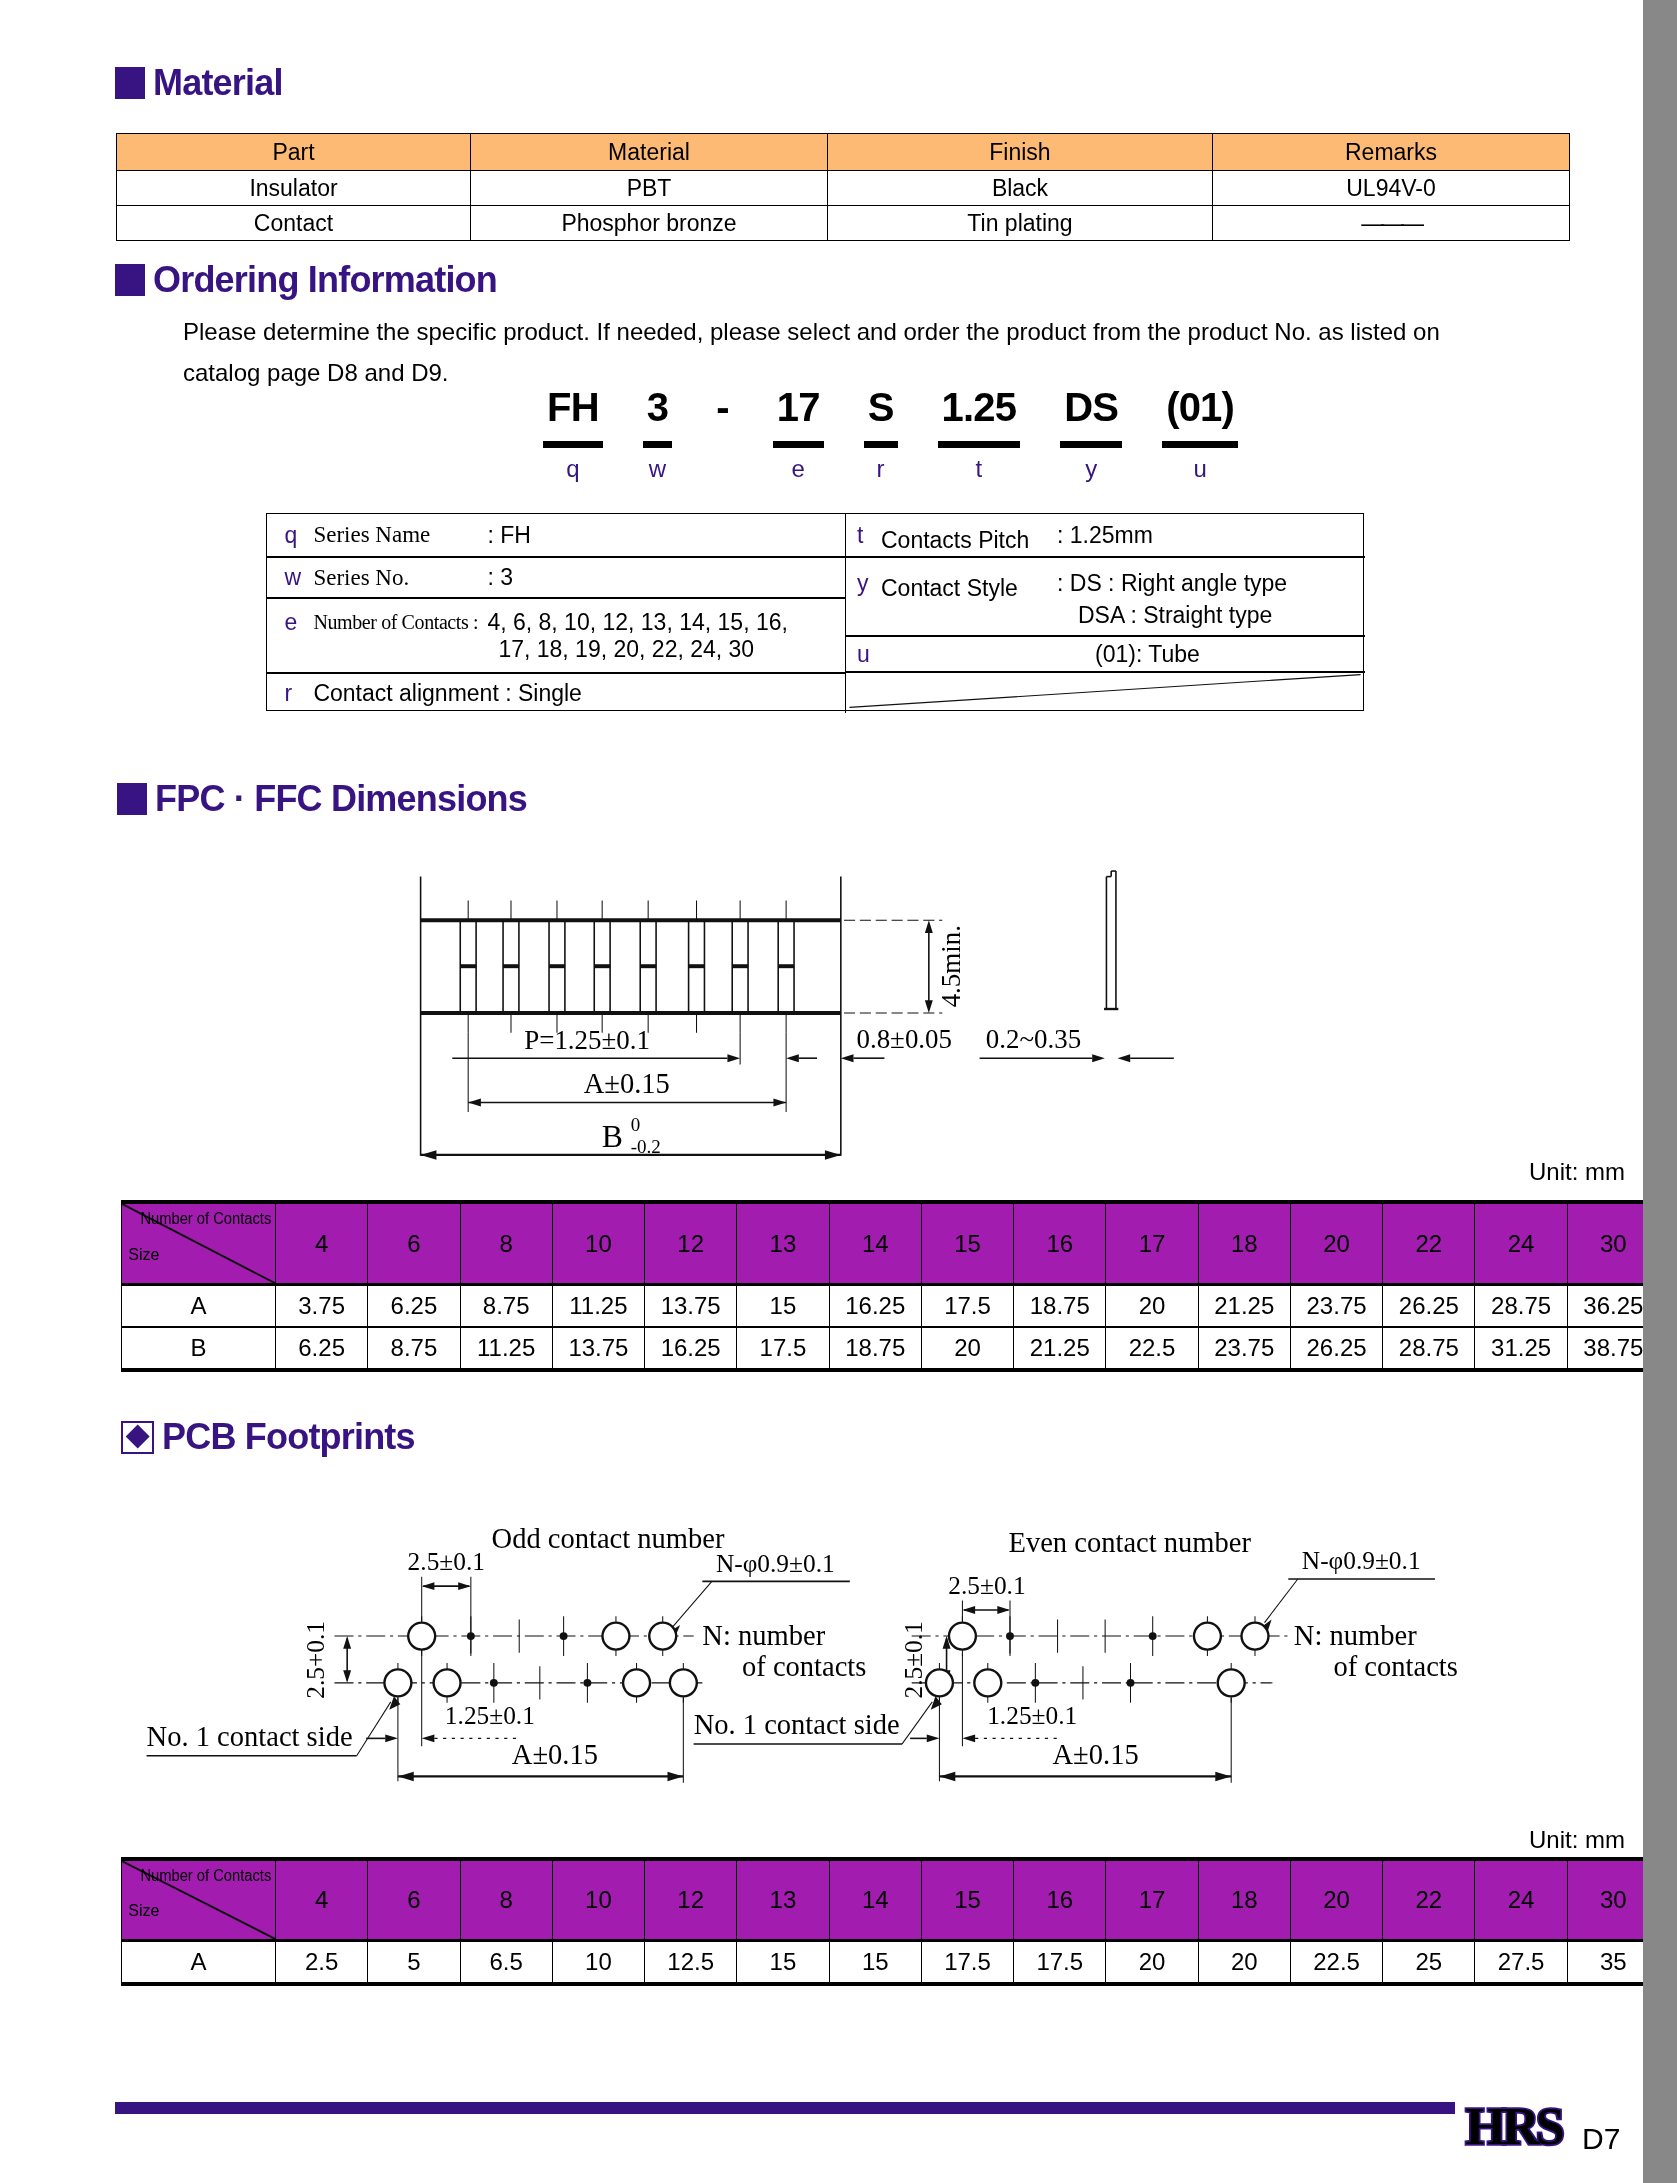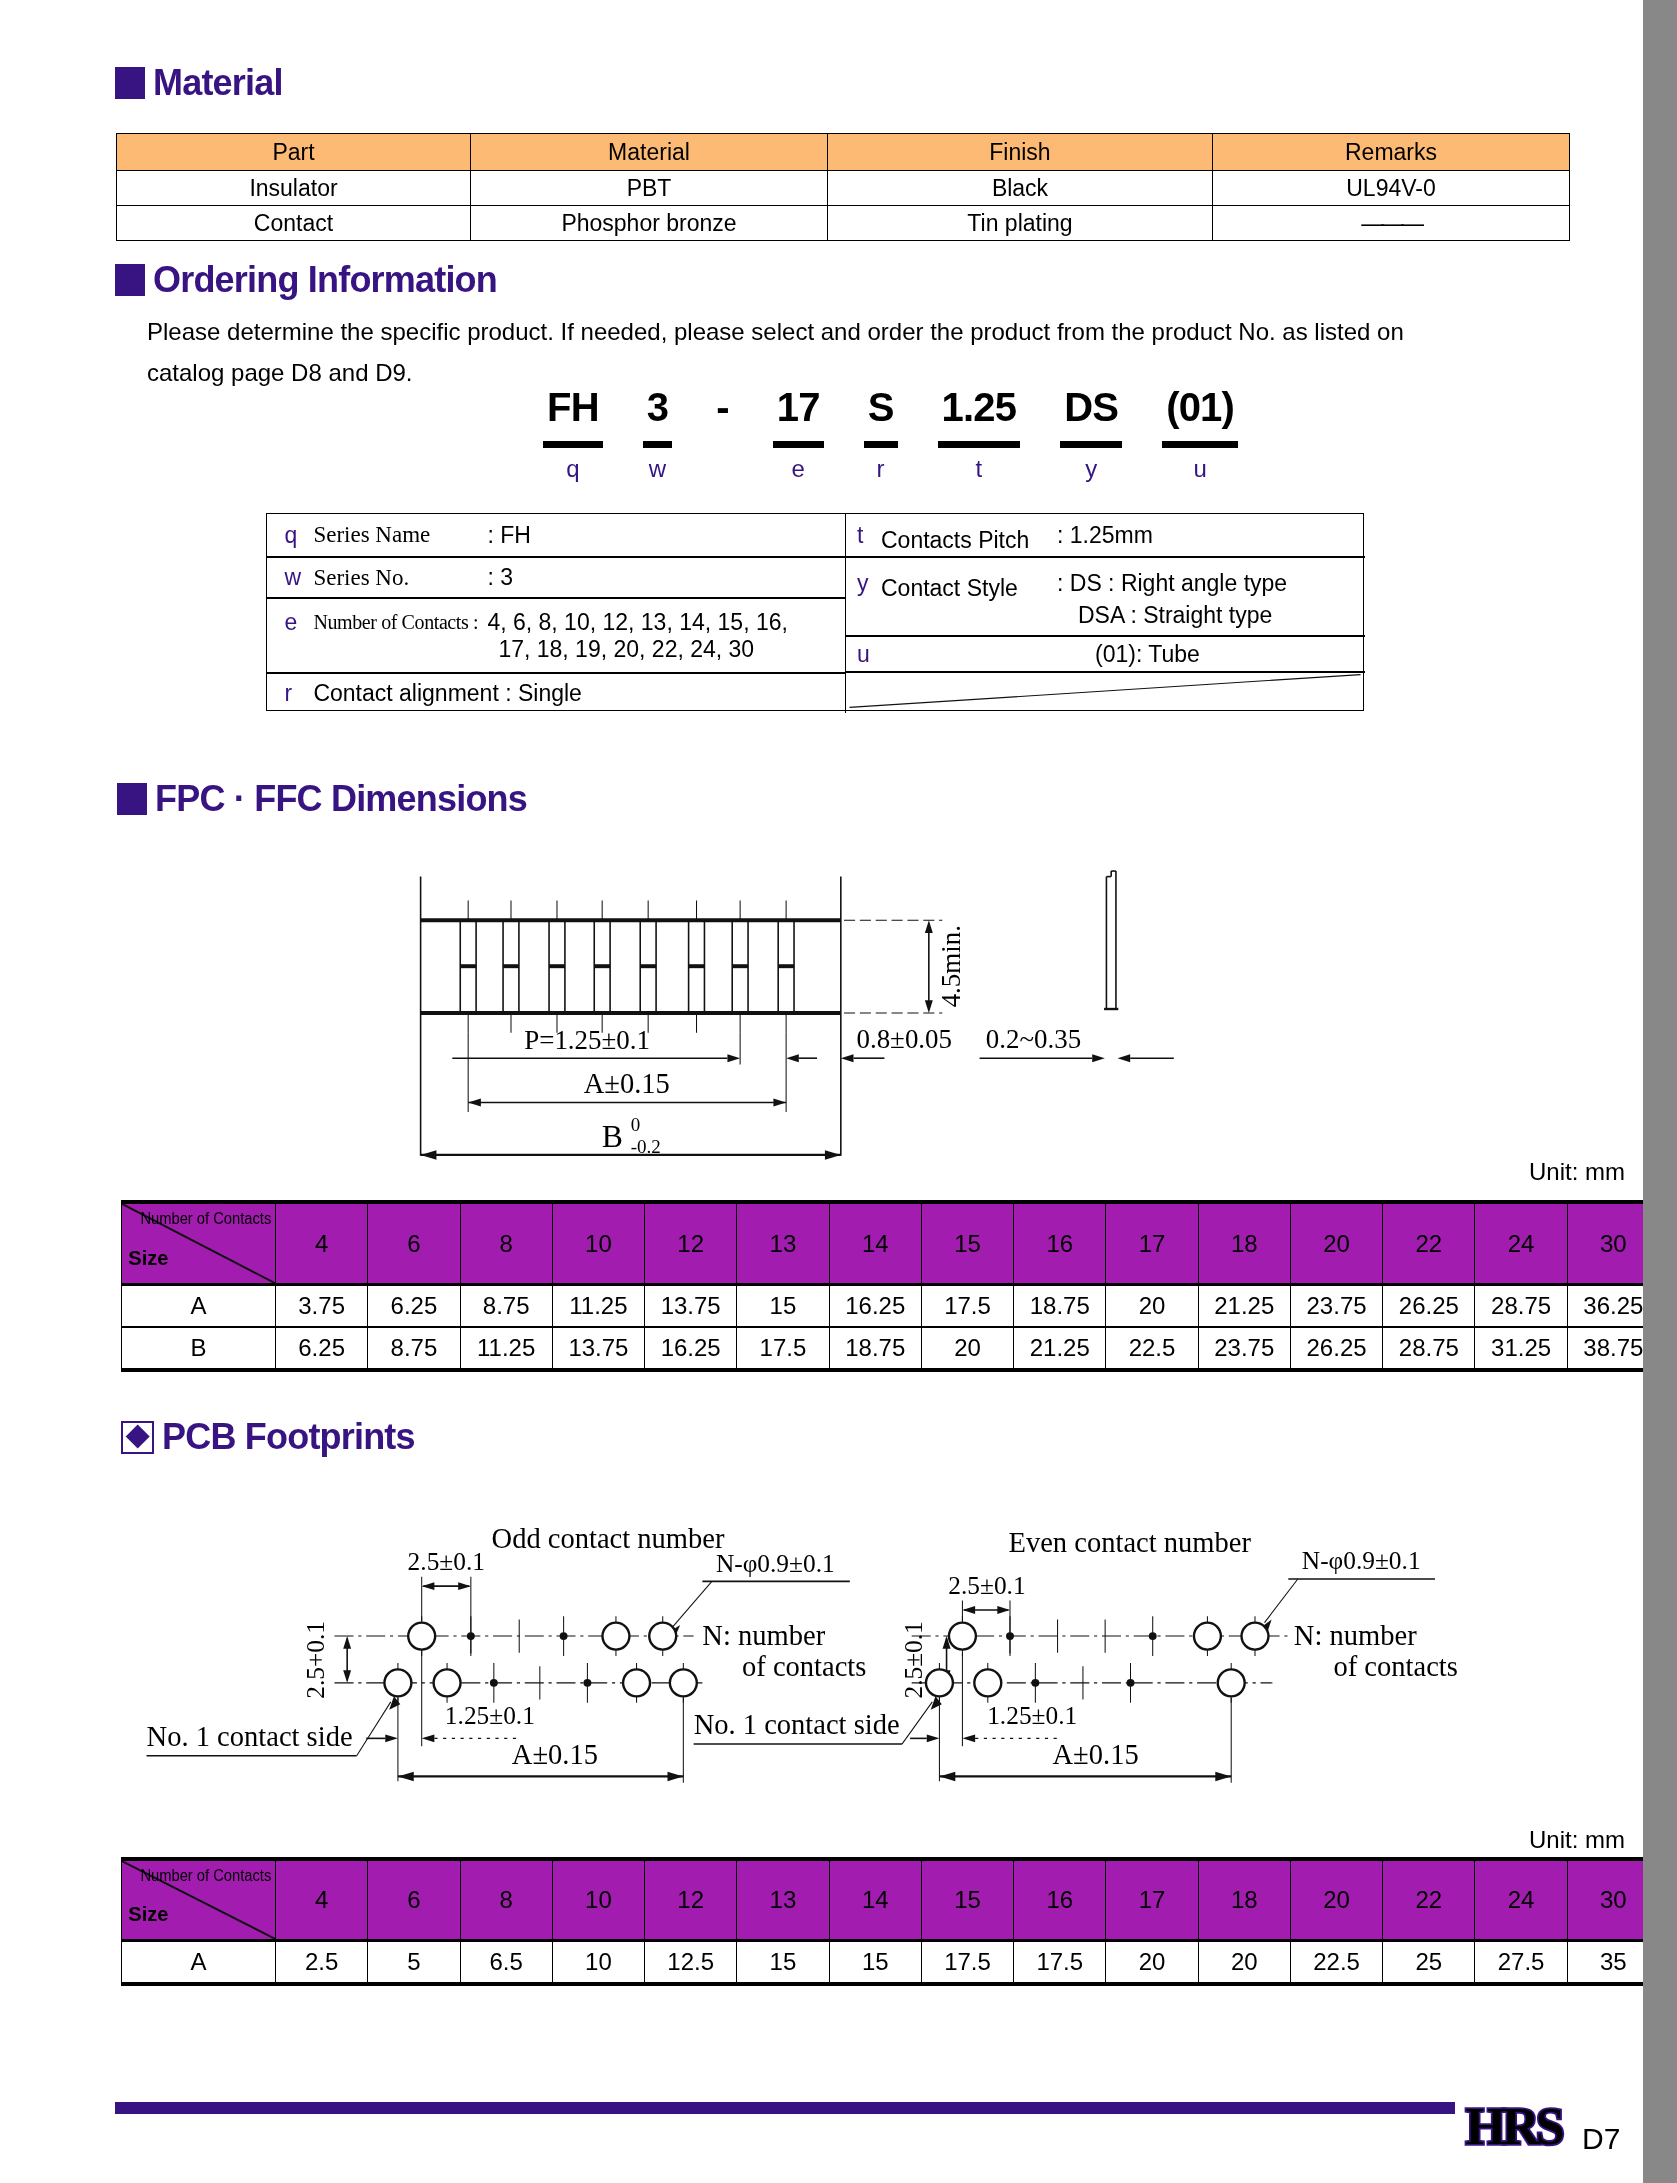--- a/index.html
+++ b/index.html
@@ -16,21 +16,21 @@
   
   .mtable{display:grid;grid-template-rows:36px 35px 35px;border:1.6px solid #000;box-sizing:border-box;font-size:23px;}
   .mrow{display:grid;grid-template-columns:353px 357px 385px 357px;}
   .mrow > div{border-left:1.6px solid #000;border-top:1.6px solid #000;display:flex;align-items:center;justify-content:center;}
   .mrow > div:first-child{border-left:none;}
   .mrow:first-child > div{border-top:none;}
   .mhead > div{background:#fdba74;}
   .dash-cell{letter-spacing:-3.2px;}
 
   
-  .para{font-size:24px;line-height:41px;}
+  .para{font-size:24px;line-height:41px;margin-left:36px;}
 
   
   .pn{display:flex;gap:40px;align-items:flex-start;}
   .pn-seg{display:flex;flex-direction:column;align-items:center;}
   .pn-text{font-size:40px;font-weight:bold;letter-spacing:-0.8px;border-bottom:7.1px solid #000;padding:0 4px 8px 4px;line-height:51px;}
   .pn-text.nolin{border-bottom:7.1px solid transparent;}
   .pn-key{margin-top:7.1px;font-size:24px;color:#371482;}
 
   
   .legend{display:grid;grid-template-columns:579px 519px;border:1.6px solid #000;box-sizing:border-box;font-size:23px;}
@@ -49,21 +49,21 @@
   
   .dtable{border:1.6px solid #000;border-top-width:4px;border-bottom-width:4px;box-sizing:border-box;font-size:24px;}
   .drow{display:grid;grid-template-columns:153px repeat(15,1fr);}
   .drow > div{border-left:1.6px solid #000;display:flex;align-items:center;justify-content:center;}
   .drow > div:first-child{border-left:none;}
   .dhdr{border-bottom:3.2px solid #000;}
   .dhdr > div{background:#a21caf;}
   .dmid{border-bottom:2.4px solid #000;}
   .corner{position:relative;background:#dcd7ea;}
   .corner .c-top{position:absolute;top:6.3px;right:4px;font-size:16px;transform:scaleX(.92);transform-origin:right;}
-  .corner .c-bot{position:absolute;bottom:13px;left:6.3px;font-size:20px;font-weight:bold;}
+  .corner .c-bot{position:absolute;bottom:19px;left:6.3px;font-size:16px;}
   .unit{font-size:24px;}
 
   
   svg text{font-family:"Liberation Serif","DejaVu Serif",serif;fill:#000;}
   .thin{stroke:#111;stroke-width:1.3;fill:none;}
   .ln{stroke:#111;stroke-width:2;fill:none;}
   .ln3{stroke:#111;stroke-width:3;fill:none;}
   .thick{stroke:#111;stroke-width:5;fill:none;}
   .arr{fill:#111;stroke:none;}
   .dashdot{stroke:#111;stroke-width:1.3;fill:none;stroke-dasharray:24 6 4 6;}

